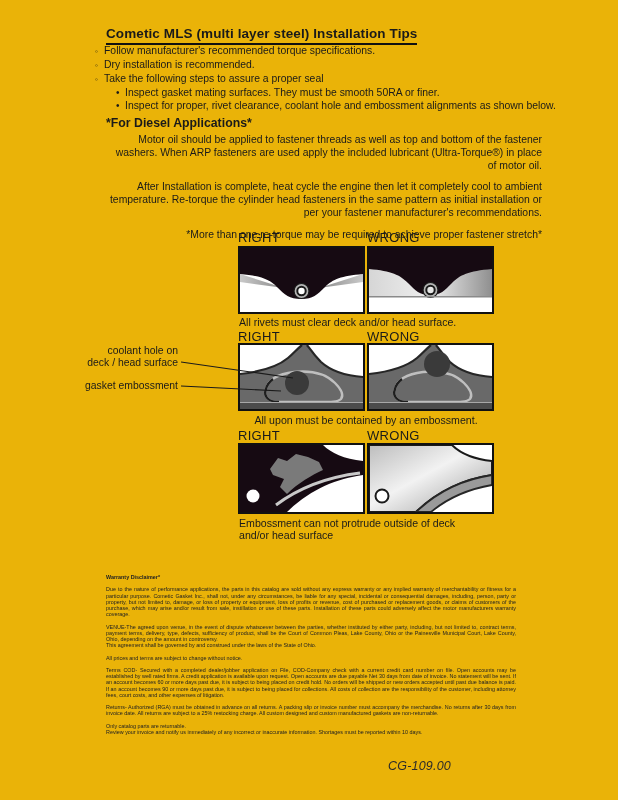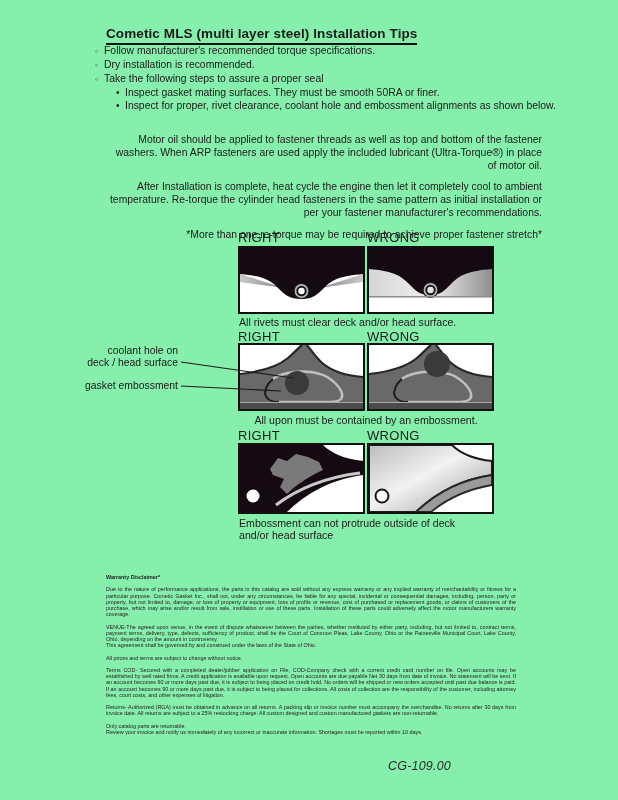--- a/index.html
+++ b/index.html
@@ -1,17 +1,17 @@
 <!DOCTYPE html>
 <html><head>
 <meta charset="utf-8">
 <style>
   html,body{margin:0;padding:0;background:#ffffff;}
   #page{
-    position:relative;width:618px;height:800px;background:#86efac;
+    position:relative;width:618px;height:800px;background:#eab308;
     font-family:"Liberation Sans", sans-serif;color:#1a1a1a;overflow:hidden;
   }
   .abs{position:absolute;}
   
   .doc-title{
     font-size:13.5px;font-weight:bold;display:inline-block;
     border-bottom:2px solid #111;padding-bottom:2px;letter-spacing:.1px;
   }
   
   .tips{font-size:10.4px;line-height:13.1px;white-space:nowrap;}
@@ -84,20 +84,21 @@
     <div class="tip-row sub">
       <span class="marker">•</span>
       <span>Inspect gasket mating surfaces.  They must be smooth 50RA or finer.</span>
     </div>
     <div class="tip-row sub">
       <span class="marker">•</span>
       <span>Inspect for proper, rivet clearance, coolant hole and embossment alignments as shown below.</span>
     </div>
   </div>
 
+  <div class="abs sec-head" style="left:106px;top:116px;">*For Diesel Applications*</div>
   <div class="abs" style="left:106px;top:133px;width:436px;">
     <p class="para">Motor oil should be applied to fastener threads as well as top and bottom of the fastener washers. When ARP fasteners are used apply the included lubricant (Ultra-Torque®) in place of motor oil.</p>
     <p class="para">After Installation is complete, heat cycle the engine then let it completely cool to ambient temperature. Re-torque the cylinder head fasteners in the same pattern as initial installation or per your fastener manufacturer's recommendations.</p>
     <p class="para">*More than one re-torque may be required to achieve proper fastener stretch*</p>
   </div>
 
   <div class="abs dg-head" style="left:238px;top:230px;width:127px;">RIGHT</div>
   <div class="abs dg-head" style="left:367px;top:230px;width:127px;">WRONG</div>
 
   <div class="abs panel" style="left:238px;top:246px;">

